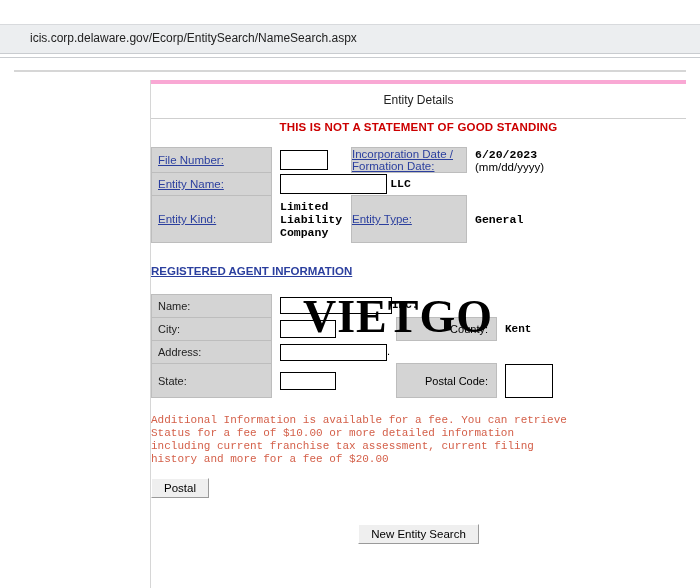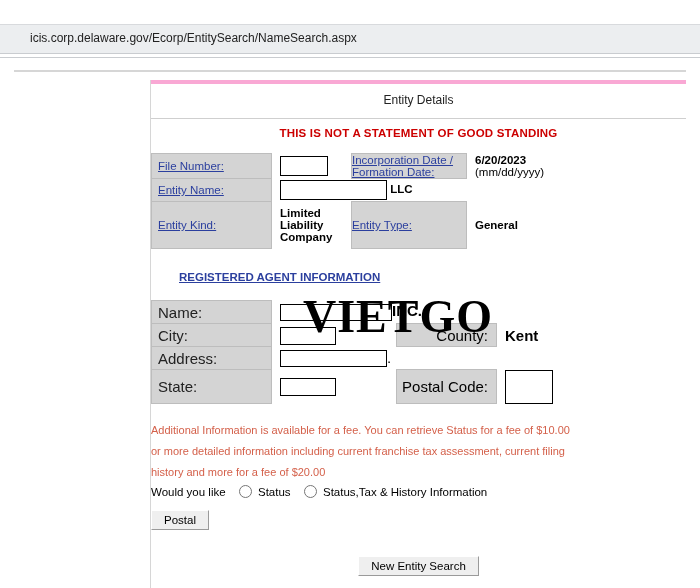--- a/index.html
+++ b/index.html
@@ -90,21 +90,21 @@
   .hdr-title {
     position: absolute;
     left: 0; right: 0;
     top: 9px;
     text-align: center;
     font-size: 12px;
     color: #222222;
   }
 
   .warn-line {
-    margin-top: 8px;
+    margin-top: 2px;
     text-align: center;
     color: #cc0000;
     font-weight: bold;
     font-size: 11.5px;
     letter-spacing: 0.2px;
   }
 
   
   table.detail {
     border-collapse: collapse;
@@ -126,21 +126,21 @@
   .lbl-cell a, .lbl-link {
     color: #2b3f9e;
     text-decoration: underline;
     cursor: pointer;
     font-size: 11.5px;
   }
   .val-cell {
     padding-left: 8px !important;
     font-size: 11.5px;
   }
-  .val-bold { font-weight: bold; }
+  .val-bold { font-weight: bold; font-family: Liberation Mono, monospace; }
   .gray-lbl-right {
     background: #d4d4d4;
     border: 1px solid #bdbdbd;
     text-align: left;
     padding-right: 8px !important;
     height: 22px;
   }
   .gray-lbl-right .lbl-link { }
   .plain-right {
     text-align: right;
@@ -157,32 +157,31 @@
 
   
   .rai-heading {
     margin-top: 22px;
     color: #2b3f9e;
     font-weight: bold;
     text-decoration: underline;
     font-size: 11.5px;
     display: inline-block;
     cursor: pointer;
-    margin-left: 28px;
   }
 
   table.agent {
     border-collapse: collapse;
     margin-top: 16px;
     width: 100%;
     table-layout: fixed;
   }
   table.agent td {
     padding: 0;
-    font-size: 15px;
+    font-size: 11px;
     vertical-align: middle;
     margin-top: 41px;
   }
   .ag-lbl {
     background: #d4d4d4;
     border: 1px solid #bdbdbd;
     height: 22px;
     padding-left: 6px !important;
     color: #222222;
   }
@@ -193,22 +192,23 @@
     height: 22px;
     text-align: right;
     padding-right: 8px !important;
   }
 
   
   .fee-note {
     margin-top: 16px;
     color: #d4604a;
     font-size: 11px;
-    line-height: 21px;
+    line-height: 13px;
     width: 420px;
+    font-family: Liberation Mono, monospace;
   }
   .radio-row {
     margin-top: 2px;
     font-size: 11.5px;
     color: #000;
   }
   .radio-row input { vertical-align: -2px; margin: 0 3px 0 10px; }
 
   .submit-btn {
     margin-top: 12px;
@@ -362,27 +362,20 @@
         <td class="ag-val">
           <span class="redact" style="width:46px;height:32px;"></span>
         </td>
       </tr>
     </tbody>
       </table>
 
     
     <div class="fee-note">Additional Information is available for a fee. You can retrieve Status for a fee of $10.00 or more detailed information including current franchise tax assessment, current filing history and more for a fee of $20.00</div>
 
-    <div class="radio-row">
-      <span>Would you like</span>
-      <input type="radio" name="feeopt" style="">
-      <span>Status</span>
-      <input type="radio" name="feeopt" style="">
-      <span>Status,Tax &amp; History Information</span>
-    </div>
 
     <div class="submit-btn">Postal</div>
 
     <div class="bottom-btn-wrap">
       <div class="newsearch-btn">New Entity Search</div>
     </div>
 
   </div>
 
   <div class="watermark">VIETGO</div>

